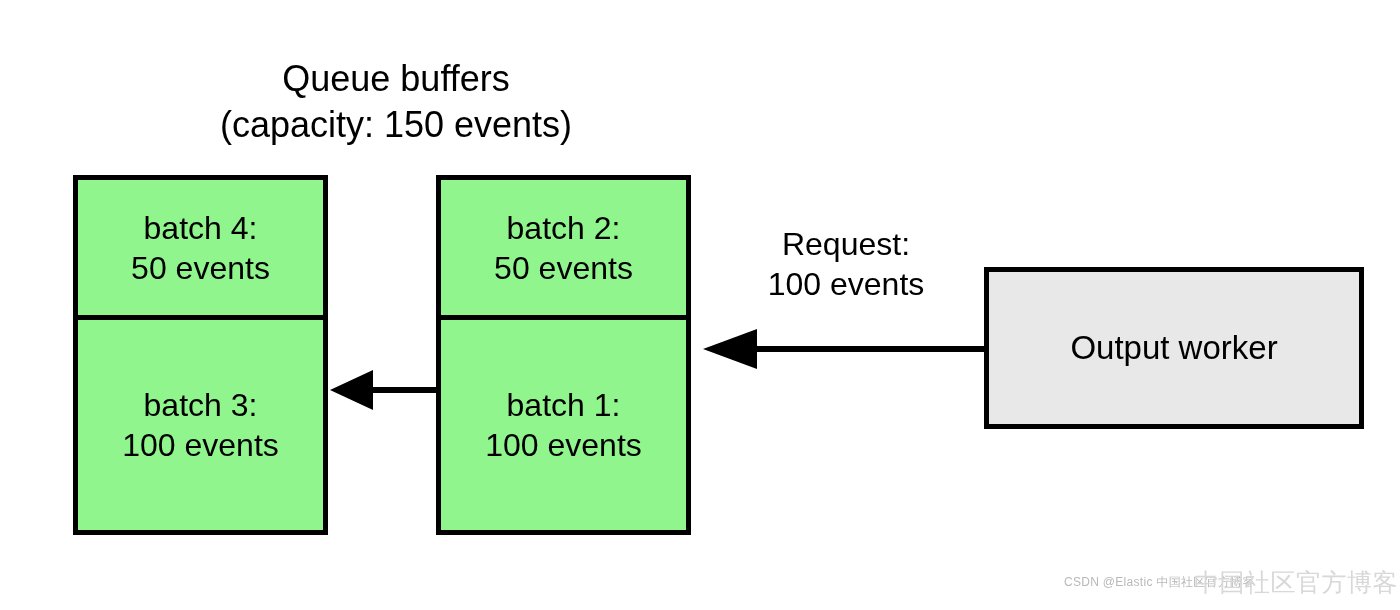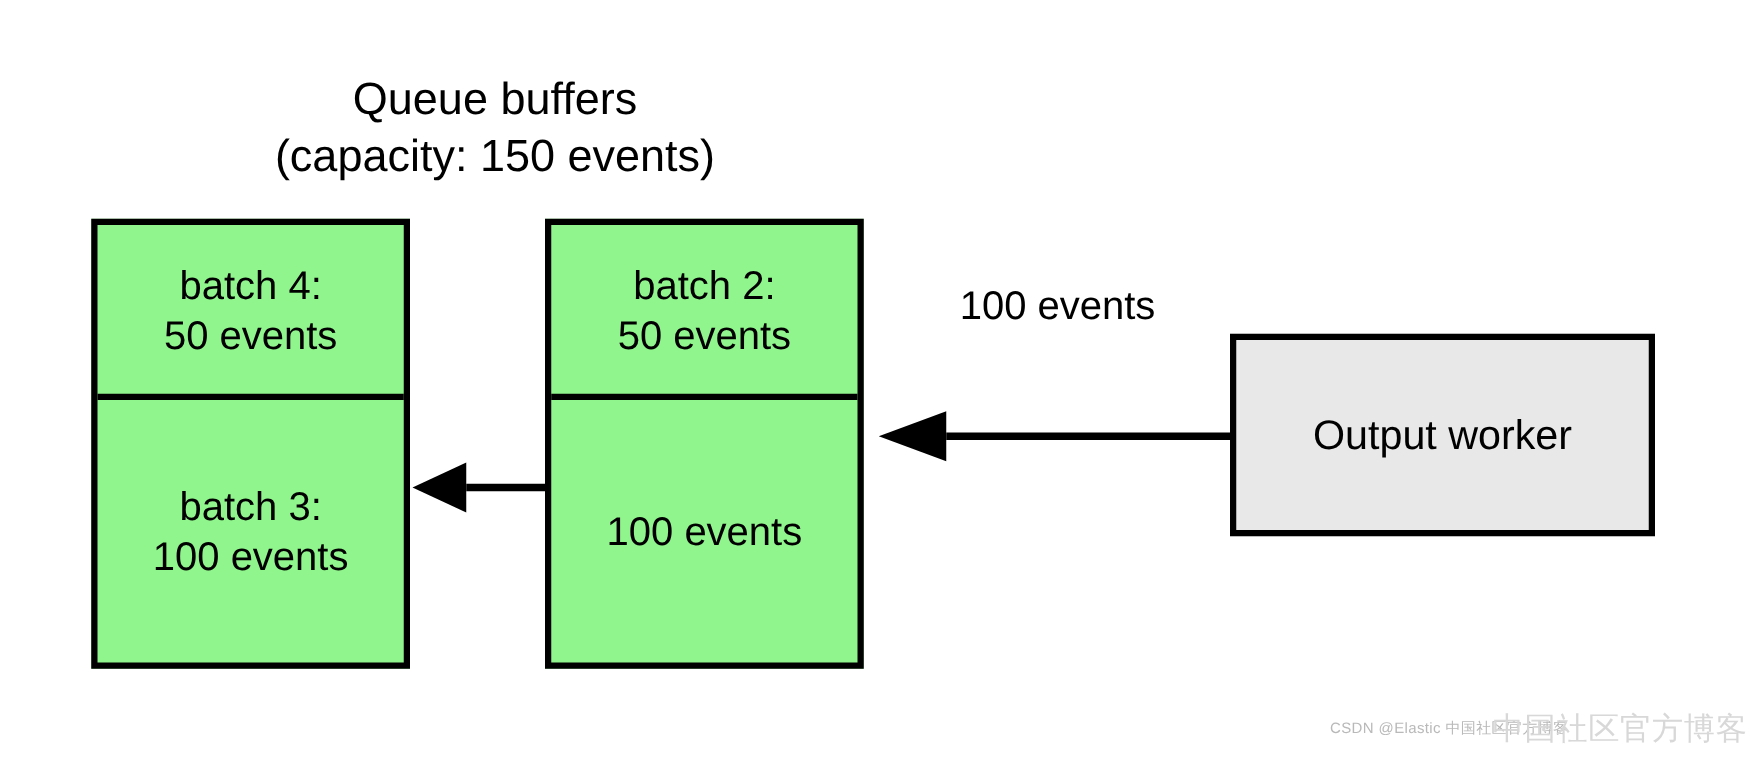--- a/index.html
+++ b/index.html
@@ -57,21 +57,21 @@
   }
   .queue-cell.small  { height: 140px; border-bottom: 5px solid #000000; }
   .queue-cell.large  { flex: 1; }
   .queue-cell .cell-line { display: block; }
 
   
   #output-worker {
     position: absolute;
     left: 984px;
     top: 267px;
-    width: 340px;
+    width: 380px;
     height: 162px;
     box-sizing: border-box;
     border: 5px solid #000000;
     background: #e8e8e8;
     display: flex;
     align-items: center;
     justify-content: center;
     font-size: 33px;
     color: #000000;
     white-space: nowrap;
@@ -137,35 +137,37 @@
     <span class="cell-line">100 events</span>
   </div>
 </div>
 
 <div class="queue-box" id="queue-right">
   <div class="queue-cell small">
     <span class="cell-line">batch 2:</span>
     <span class="cell-line">50 events</span>
   </div>
   <div class="queue-cell large">
+    <span class="cell-line">batch 1:</span>
     <span class="cell-line">100 events</span>
   </div>
 </div>
 
 <svg class="arrow-svg" id="arrow-queue-to-queue" width="115" height="44" viewBox="0 0 115 44">
   <line x1="113" y1="22" x2="48" y2="22" stroke="#000000" stroke-width="6"></line>
   <polygon points="48,2 48,42 5,22" fill="#000000"></polygon>
 </svg>
 
 <svg class="arrow-svg" id="arrow-worker-to-queue" width="292" height="44" viewBox="0 0 292 44">
   <line x1="290" y1="22" x2="62" y2="22" stroke="#000000" stroke-width="6"></line>
   <polygon points="62,2 62,42 8,22" fill="#000000"></polygon>
 </svg>
 
 <div id="request-label">
+  <span class="label-line">Request:</span>
   <span class="label-line">100 events</span>
 </div>
 
 <div id="output-worker">
   <span>Output worker</span>
 </div>
 
 <div id="watermark">CSDN @Elastic 中国社区官方博客</div>
 <div id="watermark-ghost">中国社区官方博客</div>
 

